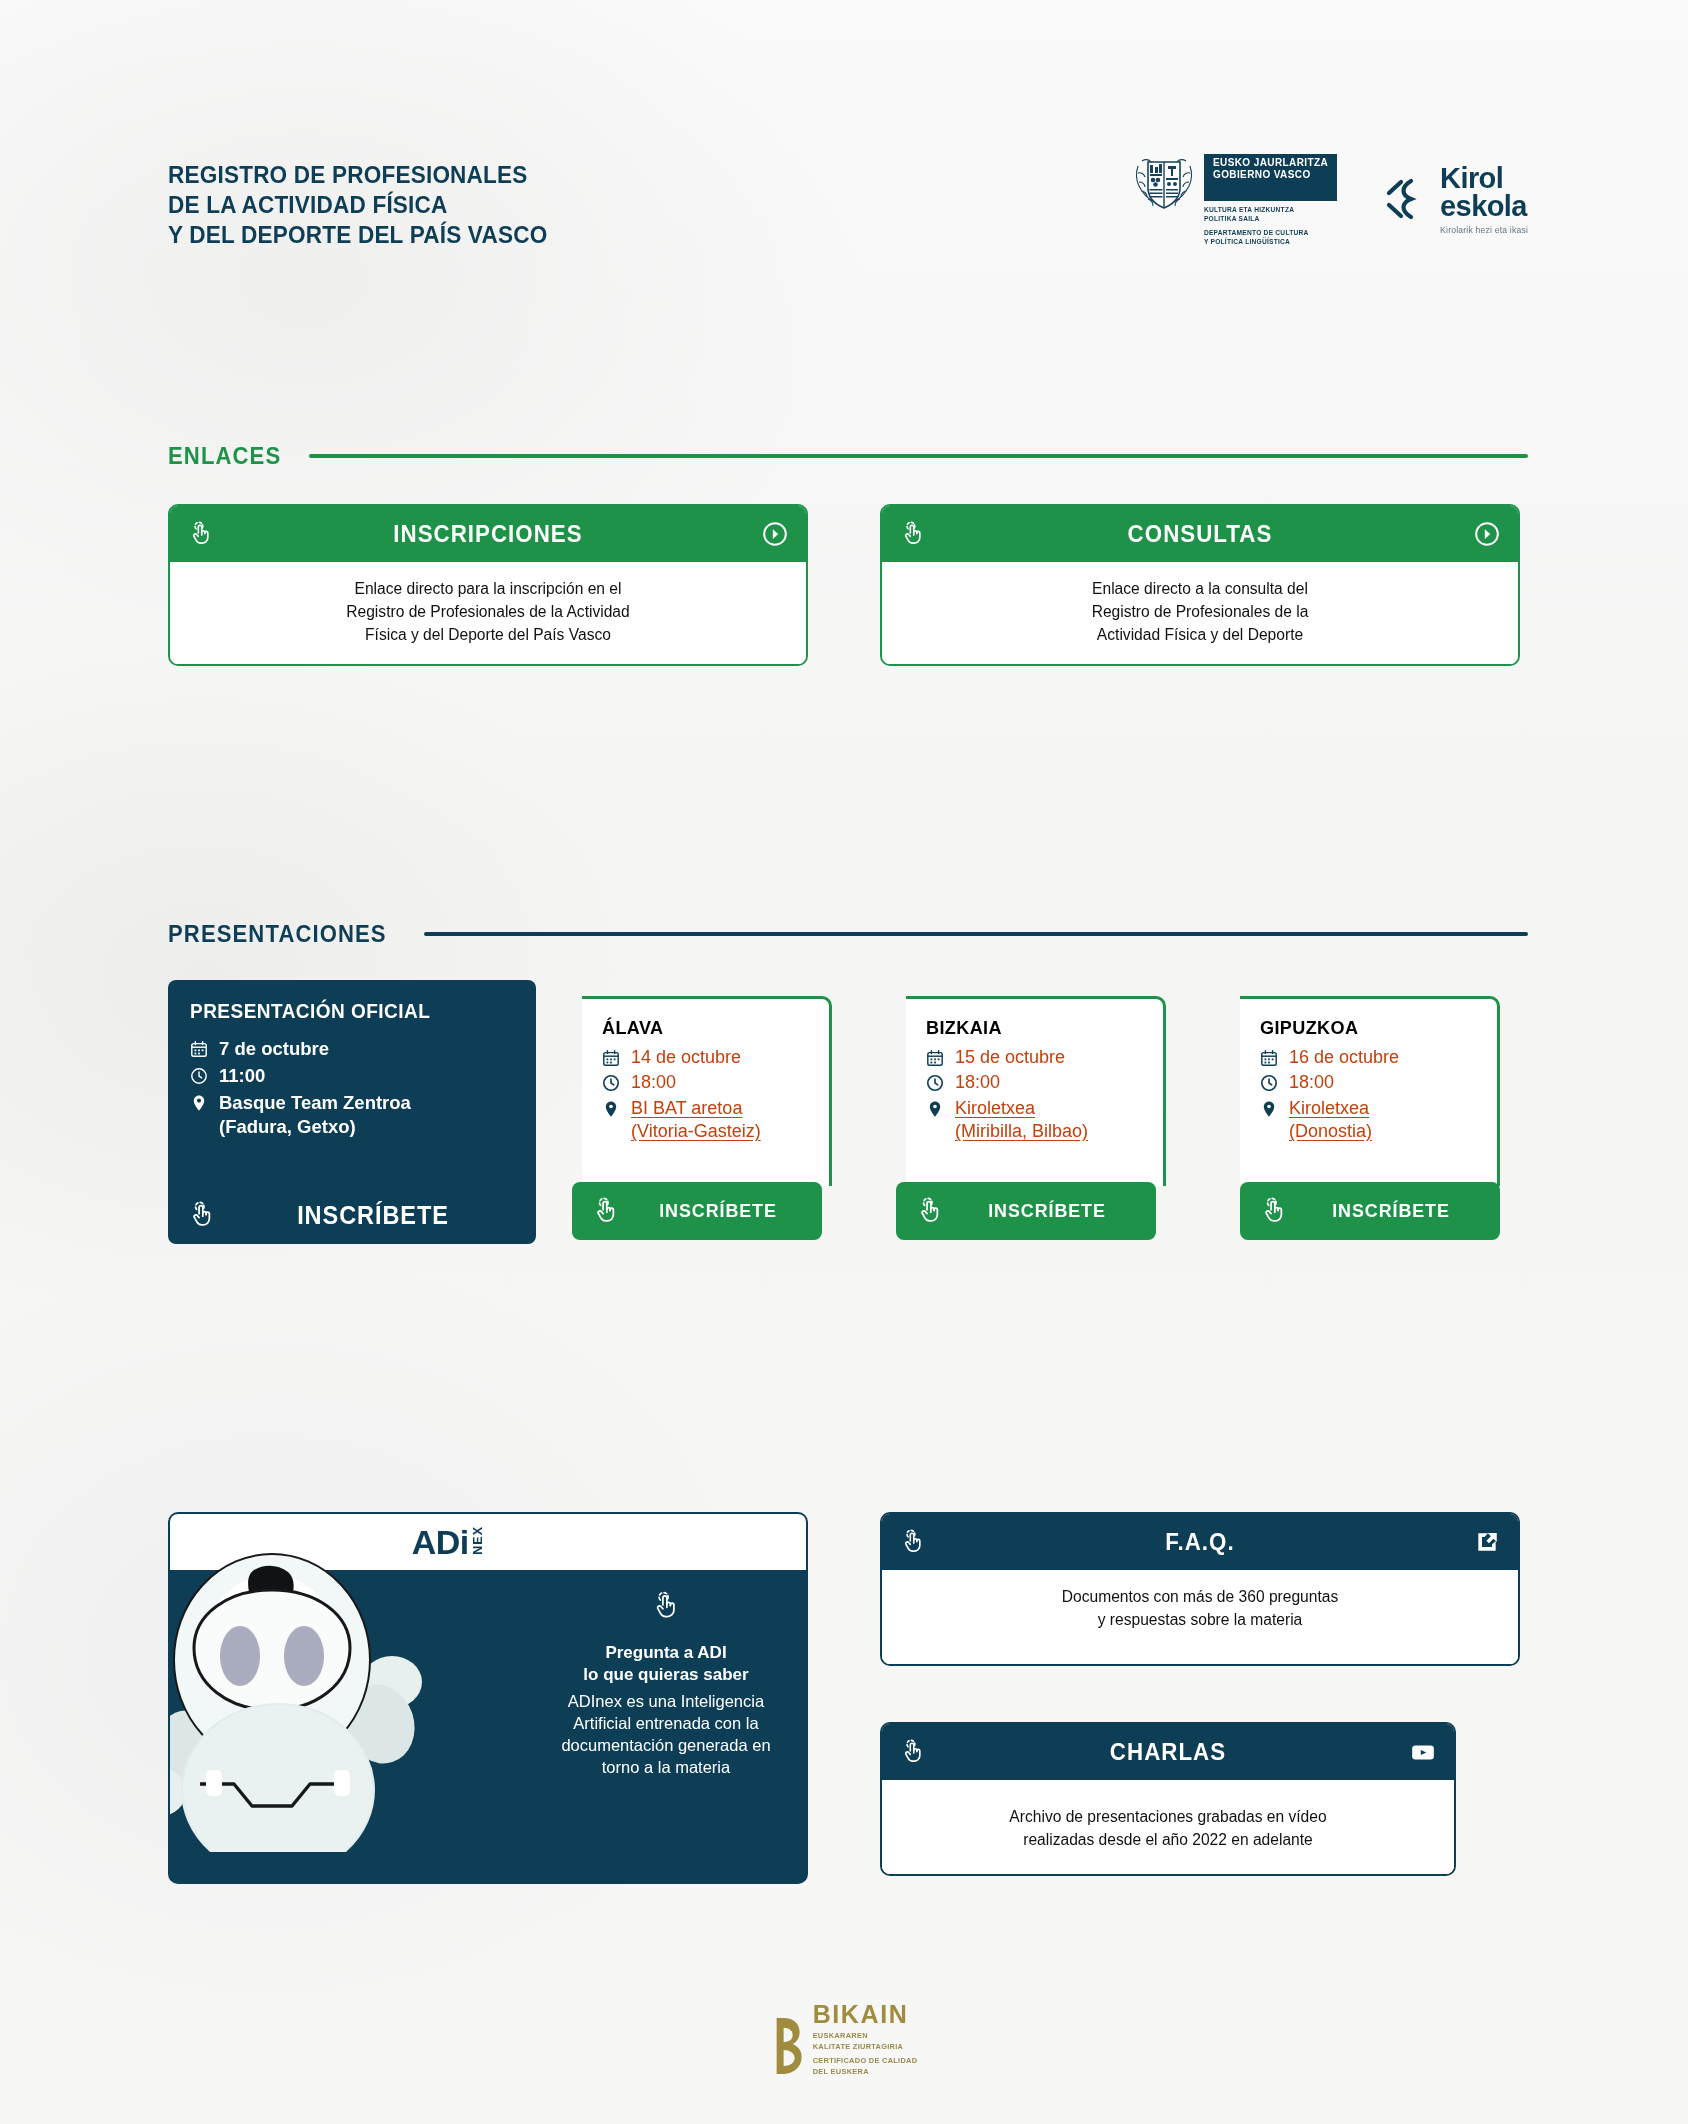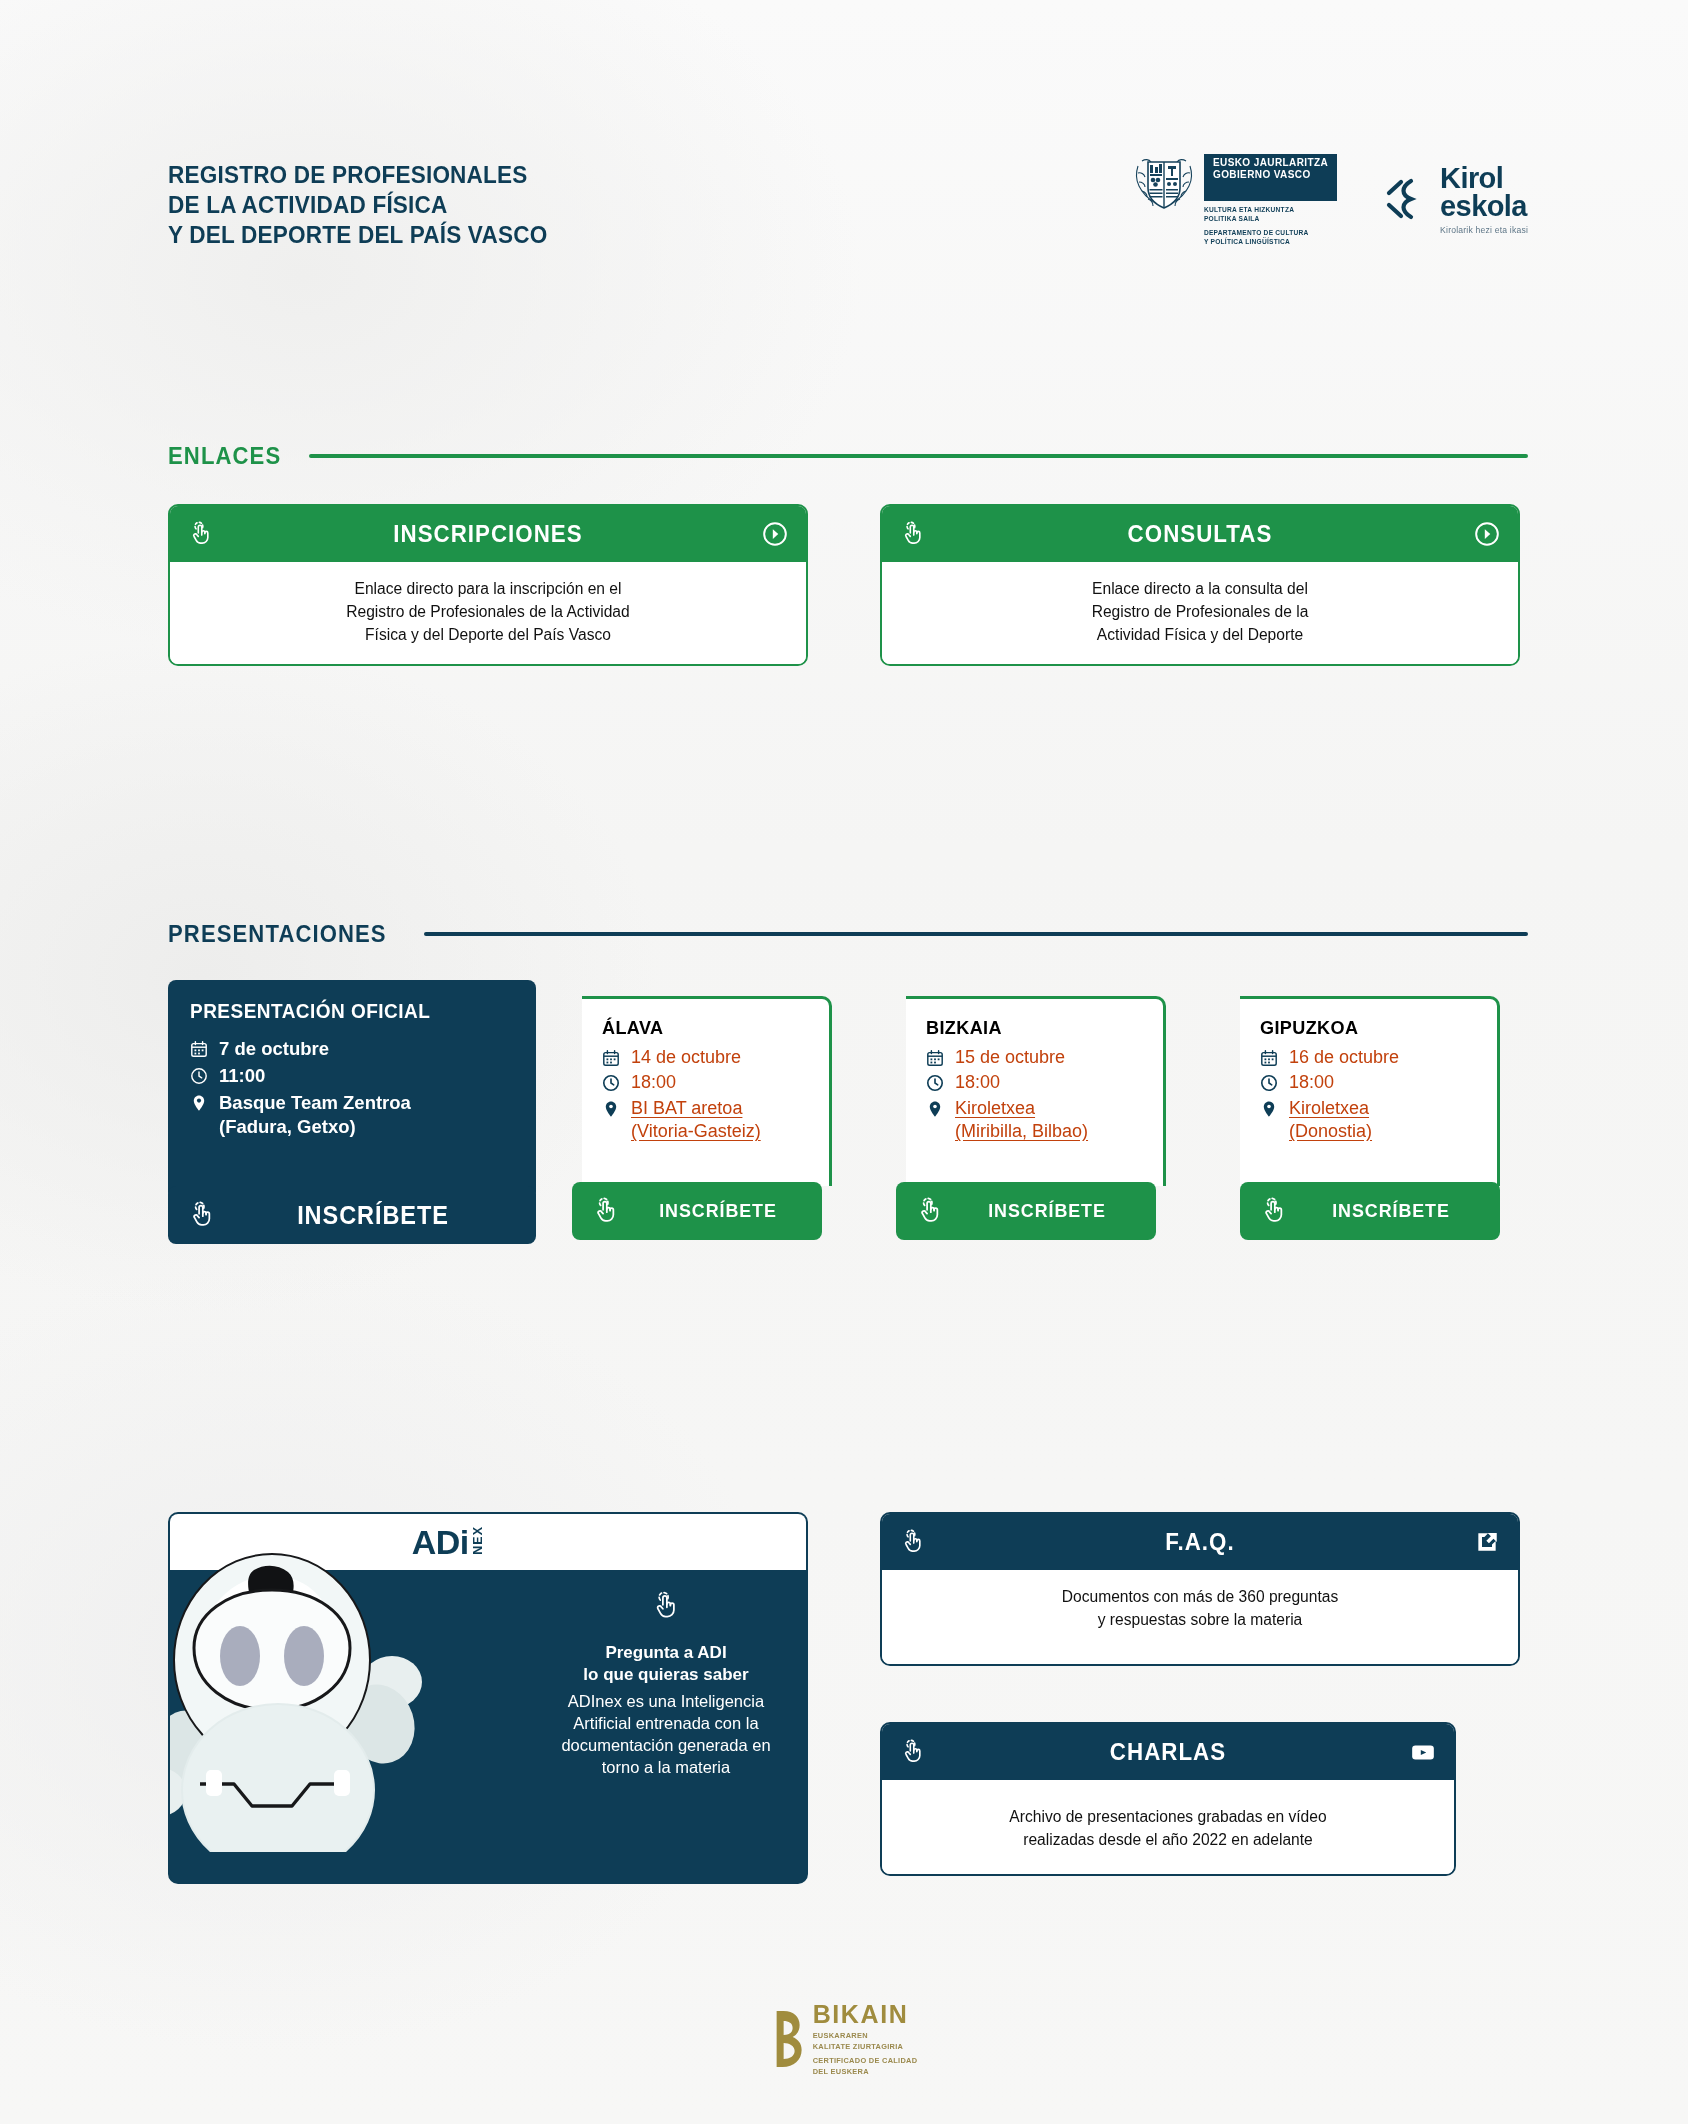--- a/index.html
+++ b/index.html
@@ -178,21 +178,21 @@
     position:absolute; right:0; top:0; width:280px; height:100%;
     display:flex; flex-direction:column; align-items:center; padding-top:20px;
   }
   .adi-touch{ width:30px; height:32px; margin-bottom:20px; }
   .adi-bold{ color:#fff; font-weight:bold; font-size:17px; line-height:1.32; text-align:center; }
   .adi-text{ color:#fff; font-size:16.5px; line-height:1.34; text-align:center; margin-top:3px; }
 
   
   .bikain{
     position:absolute; left:50%; transform:translateX(-50%); top:2002px;
-    display:flex; align-items:center; gap:8px;
+    display:flex; align-items:flex-end; gap:8px;
   }
   .bikain-b{ width:34px; height:62px; flex:0 0 auto; }
   .bikain-t .bk-name{ color:#A08C3E; font-size:25px; font-weight:bold; letter-spacing:1.6px; line-height:1; }
   .bikain-t .bk-sub{ color:#9B8A4E; font-size:7.4px; font-weight:bold; line-height:1.45; letter-spacing:.3px; margin-top:4px; }
   .bikain-t .bk-sub span{ display:block; }
   .bikain-t .bk-sub .gap{ margin-top:4px; }
 </style>
 </head>
 <body>
 

